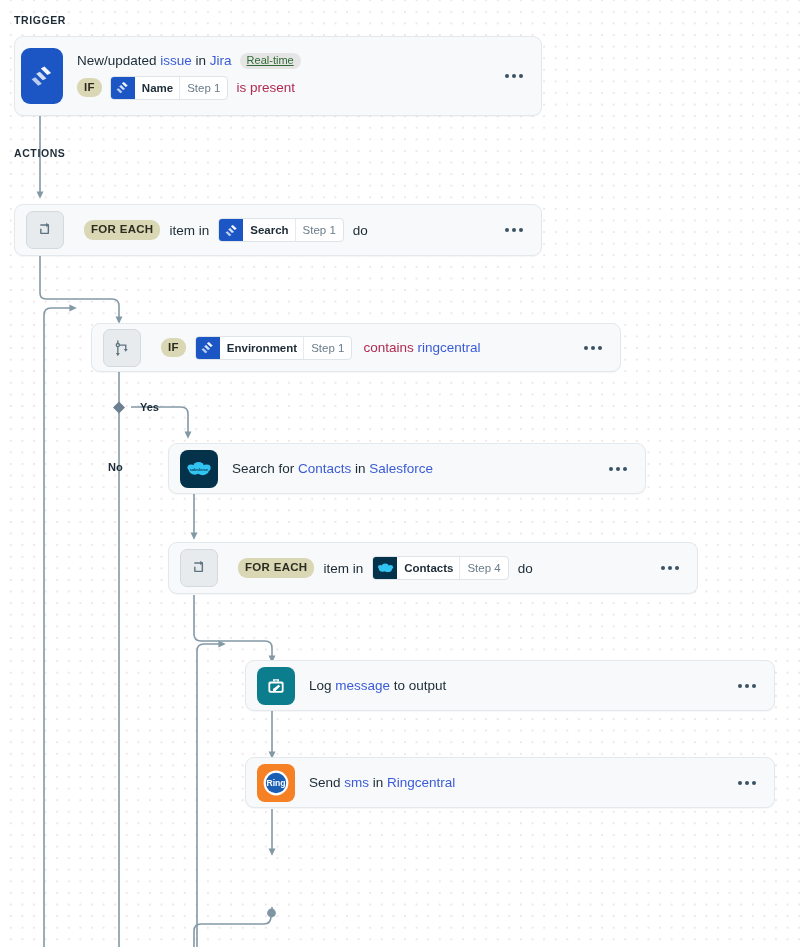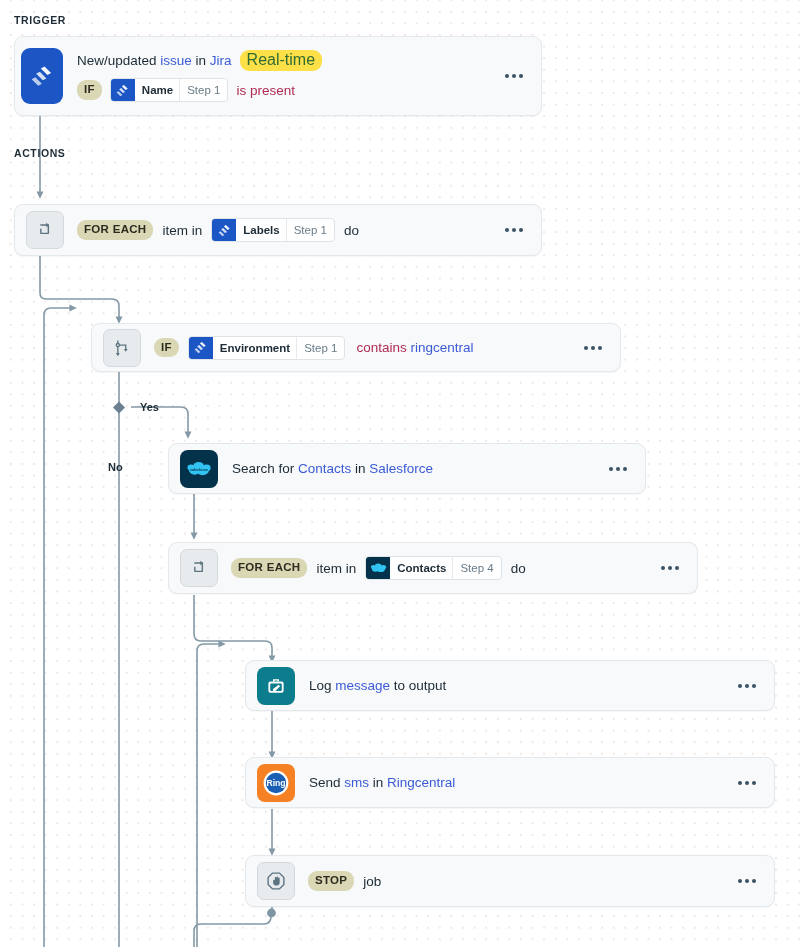--- a/index.html
+++ b/index.html
@@ -116,27 +116,28 @@
     align-items: center;
     gap: 5px;
     font-size: 13.5px;
     color: #1c2b36;
     white-space: nowrap;
   }
   .title-row .lnk { color: #3b5bd6; }
   .title-row .plain { color: #1c2b36; }
 
   .badge-rt {
-    font-size: 16px;
+    font-size: 11px;
     color: #2f6b33;
-    background: #fde047;
+    background: #e5e5e5;
     border-radius: 9px;
     padding: 2px 7px 3px;
     line-height: 1;
     margin-left: 3px;
+    text-decoration: underline;
   }
 
   .cond-row {
     display: flex;
     align-items: center;
     gap: 8px;
     margin-top: 7px;
     white-space: nowrap;
   }
 
@@ -182,20 +183,21 @@
 
   .op-text { font-size: 13.5px; color: #b02a52; }
   .op-text .val { color: #3b5bd6; }
   .mid-text { font-size: 13.5px; color: #1c2b36; }
 
   .loop-row {
     display: flex;
     align-items: center;
     gap: 9px;
     white-space: nowrap;
+    margin-left: 7px;
   }
 
   .edge-label {
     position: absolute;
     font-size: 11px;
     font-weight: bold;
     color: #1c2b36;
     background: transparent;
   }
 </style>
@@ -314,21 +316,21 @@
         <span class="token">
           <span class="tok-icon jira-bg">
             <svg width="15" height="15" viewBox="0 0 24 24" aria-hidden="true">
               <g fill="#ffffff">
                 <path d="M14.3 3.2 L20.4 9.3 L17.0 11.1 L10.9 5.0 Z" opacity="0.95"></path>
                 <path d="M10.0 8.1 L16.1 14.2 L12.7 16.0 L6.6 9.9 Z" opacity="0.82"></path>
                 <path d="M5.8 13.1 L11.9 19.2 L8.5 21.0 L2.4 14.9 Z" opacity="0.70"></path>
               </g>
             </svg>
           </span>
-          <span class="tok-name">Labels</span>
+          <span class="tok-name">Search</span>
           <span class="tok-step">Step 1</span>
         </span>
         <span class="mid-text">do</span>
       </div>
     </div>
     <div class="dots-menu">
         <i></i>
         <i></i>
         <i></i>
       </div>
@@ -474,35 +476,14 @@
         </span>
       </div>
     </div>
     <div class="dots-menu">
         <i></i>
         <i></i>
         <i></i>
       </div>
   </div>
 
-  <div class="card" style="left:245px; top:855px; width:530px; height:52px;">
-    <div class="glyph-tile">
-      <svg width="22" height="22" viewBox="0 0 24 24" fill="none" stroke="#5d7480" stroke-width="1.5">
-        <path d="M8.2 3.4 h7.6 L20.6 8.2 v7.6 L15.8 20.6 H8.2 L3.4 15.8 V8.2 Z"></path>
-        <path d="M12 16.9 c-1.9 0 -3.1 -1.2 -3.1 -2.9 v-2.6 c0 -0.5 0.4 -0.9 0.9 -0.9 s0.9 0.4 0.9 0.9
-                 v-2.9 c0 -0.5 0.4 -0.9 0.9 -0.9 s0.9 0.4 0.9 0.9 v-0.4 c0 -0.5 0.4 -0.9 0.9 -0.9
-                 s0.9 0.4 0.9 0.9 v0.9 c0 -0.5 0.4 -0.9 0.9 -0.9 s0.8 0.4 0.8 0.9 v5 c0 1.7 -1.2 2.9 -3.1 2.9 Z" fill="#5d7480" stroke="none"></path>
-      </svg>
-    </div>
-    <div class="card-body" style="padding-left:13px;">
-      <div class="loop-row">
-        <span class="kw-chip">STOP</span>
-        <span class="mid-text">job</span>
-      </div>
-    </div>
-    <div class="dots-menu">
-        <i></i>
-        <i></i>
-        <i></i>
-      </div>
-  </div>
 
 </div>
 
 </body></html>

